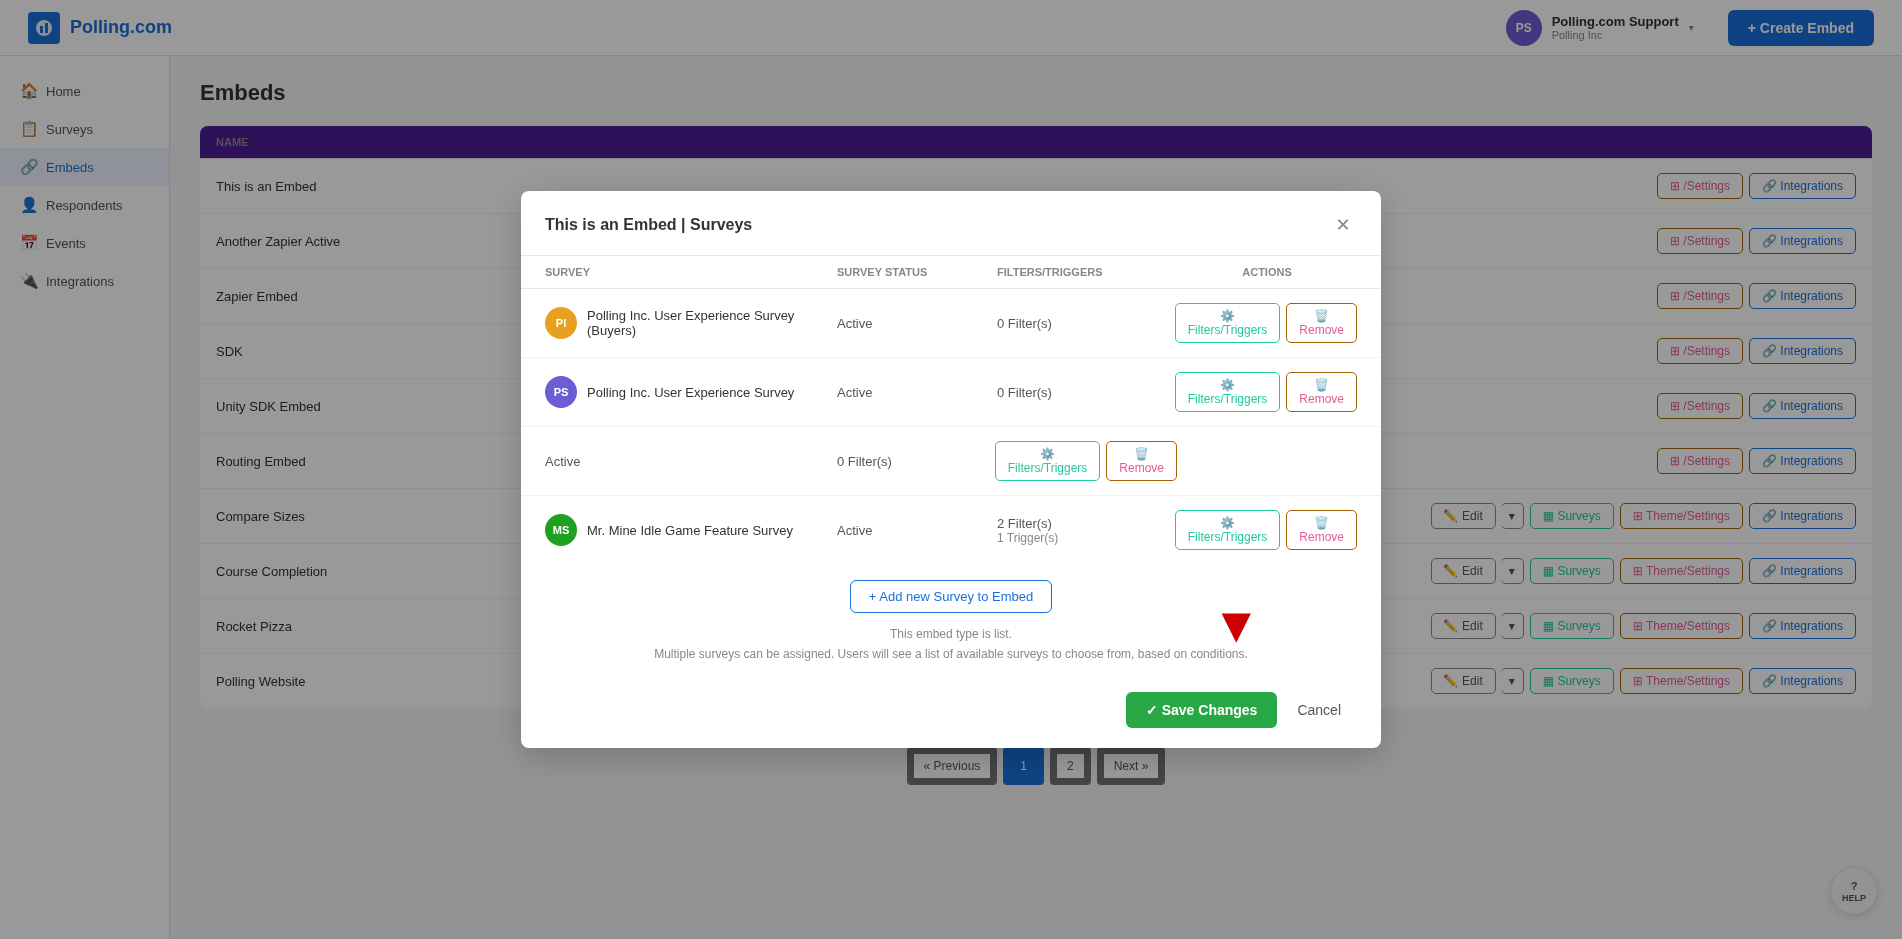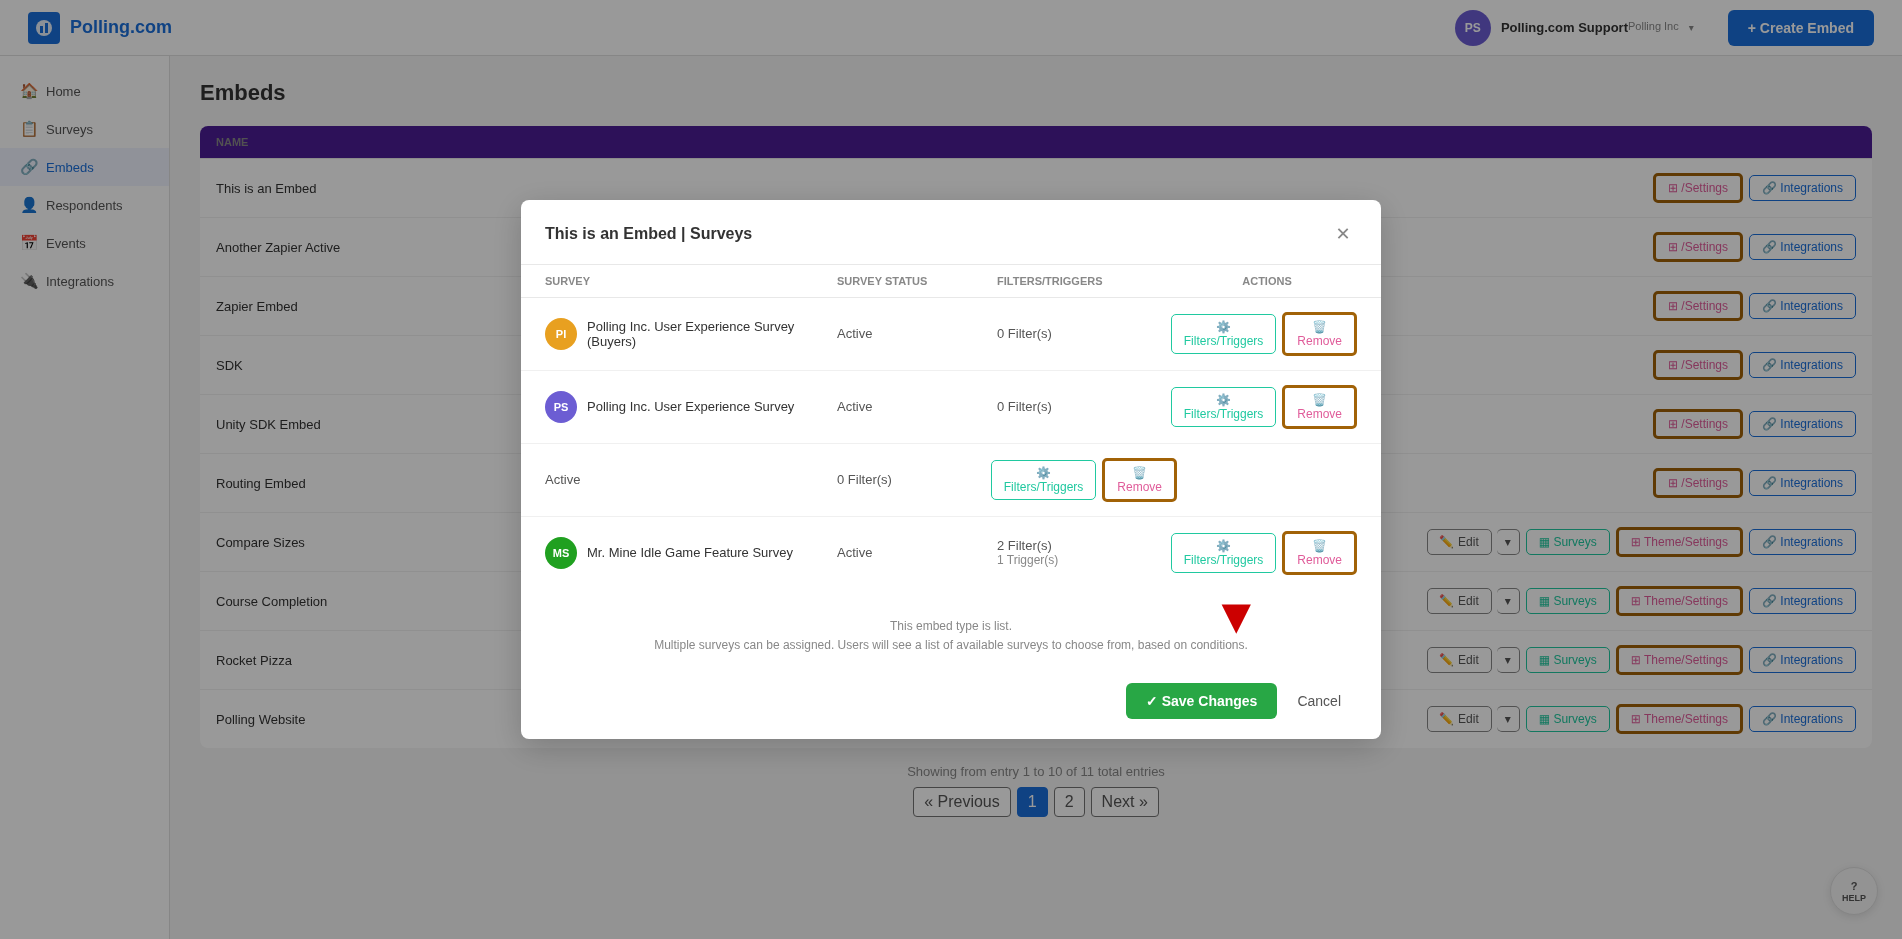--- a/index.html
+++ b/index.html
@@ -7,21 +7,21 @@
 
     
     .app-wrapper { display: flex; flex-direction: column; height: 939px; width: 1902px; overflow: hidden; }
     .top-bar { height: 56px; background: #fff; border-bottom: 1px solid #e0e0e0; display: flex; align-items: center; justify-content: space-between; padding: 0 28px; flex-shrink: 0; }
     .top-bar-left { display: flex; align-items: center; gap: 10px; }
     .logo-icon { width: 32px; height: 32px; background: #1a6fdb; border-radius: 4px; display: flex; align-items: center; justify-content: center; }
     .logo-icon svg { width: 20px; height: 20px; fill: white; }
     .logo-text { font-size: 18px; font-weight: 700; color: #1a6fdb; }
     .top-bar-right { display: flex; align-items: center; gap: 10px; }
     .user-avatar { width: 36px; height: 36px; background: #6c5dd3; border-radius: 50%; display: flex; align-items: center; justify-content: center; color: white; font-size: 12px; font-weight: 600; }
-    .user-info { display: flex; }
+    .user-info { display: flex; flex-direction: column; }
     .user-name { font-size: 13px; font-weight: 600; }
     .user-org { font-size: 11px; color: #888; }
     .user-chevron { color: #888; font-size: 10px; }
     .create-embed-btn { background: #1a6fdb; color: white; border: none; padding: 10px 20px; border-radius: 6px; font-size: 14px; font-weight: 600; cursor: pointer; display: flex; align-items: center; gap: 6px; margin-left: 24px; }
 
     .main-content { display: flex; flex: 1; overflow: hidden; }
 
     
     .sidebar { width: 170px; background: #fff; border-right: 1px solid #e0e0e0; display: flex; flex-direction: column; padding: 16px 0; flex-shrink: 0; }
     .sidebar-item { display: flex; align-items: center; gap: 10px; padding: 10px 20px; cursor: pointer; color: #555; font-size: 13px; border-radius: 0; }
@@ -37,33 +37,33 @@
 
     
     .embeds-table { width: 100%; border-collapse: collapse; background: #fff; border-radius: 8px; overflow: hidden; }
     .embeds-table th { text-align: left; padding: 10px 16px; font-size: 11px; font-weight: 600; color: #888; text-transform: uppercase; border-bottom: 1px solid #e8e8e8; background: #4c1d95; }
     .embeds-table td { padding: 14px 16px; border-bottom: 1px solid #f0f0f0; font-size: 13px; vertical-align: middle; }
     .embeds-table tr:last-child td { border-bottom: none; }
     .embed-name { font-weight: 500; color: #333; }
 
     
     .btn-outline-teal { background: transparent; border: 1px solid #20c9a0; color: #20c9a0; padding: 5px 12px; border-radius: 5px; font-size: 12px; cursor: pointer; display: inline-flex; align-items: center; gap: 4px; }
-    .btn-outline-pink { background: transparent; border: 3px solid #a16207; color: #e05c9a; padding: 5px 12px; border-radius: 5px; font-size: 12px; cursor: pointer; display: inline-flex; align-items: center; gap: 4px; }
+    .btn-outline-pink { background: transparent; border: 1px solid #a16207; color: #e05c9a; padding: 5px 12px; border-radius: 5px; font-size: 12px; cursor: pointer; display: inline-flex; align-items: center; gap: 4px; }
     .btn-outline-blue { background: transparent; border: 1px solid #1a6fdb; color: #1a6fdb; padding: 5px 12px; border-radius: 5px; font-size: 12px; cursor: pointer; display: inline-flex; align-items: center; gap: 4px; }
     .btn-edit { background: transparent; border: 1px solid #888; color: #555; padding: 5px 12px; border-radius: 5px; font-size: 12px; cursor: pointer; display: inline-flex; align-items: center; gap: 4px; }
     .btn-edit-dropdown { background: transparent; border: 1px solid #888; color: #555; padding: 5px 8px; border-radius: 5px; font-size: 12px; cursor: pointer; border-left: none; margin-left: -1px; }
     .action-group { display: flex; align-items: center; gap: 6px; justify-content: flex-end; }
 
     .type-tag { font-size: 12px; color: #555; display: flex; align-items: center; gap: 4px; }
     .edit-icon-small { font-size: 10px; color: #888; cursor: pointer; }
 
     
     .pagination-area { text-align: center; padding: 16px; font-size: 13px; color: #888; }
     .pagination-area .pager { display: inline-flex; align-items: center; gap: 6px; margin-top: 8px; }
-    .pager-btn { padding: 5px 10px; border: 1px solid #737373; background: #fff; border-radius: 4px; cursor: pointer; font-size: 16px; color: #555; }
+    .pager-btn { padding: 5px 10px; border: 7px solid #737373; background: #fff; border-radius: 4px; cursor: pointer; font-size: 12px; color: #555; }
     .pager-btn.active { background: #1a6fdb; color: white; border-color: #1a6fdb; }
 
     
     .overlay { position: fixed; top: 0; left: 0; width: 100%; height: 100%; background: rgba(0,0,0,0.4); z-index: 100; display: flex; align-items: center; justify-content: center; }
 
     
     .modal { background: #fff; border-radius: 8px; width: 860px; max-height: 90vh; overflow-y: auto; box-shadow: 0 8px 32px rgba(0,0,0,0.2); position: relative; }
     .modal-header { padding: 20px 24px 16px; border-bottom: 1px solid #e8e8e8; display: flex; justify-content: space-between; align-items: center; }
     .modal-title { font-size: 16px; font-weight: 700; }
     .modal-close { background: none; border: none; font-size: 18px; cursor: pointer; color: #888; width: 28px; height: 28px; display: flex; align-items: center; justify-content: center; border-radius: 4px; }
@@ -375,20 +375,23 @@
             <div style="font-size:12px;color:#888;">1 Trigger(s)</div>
           </div>
     <div class="action-group">
       <button class="btn-outline-teal">⚙️ Filters/Triggers</button>
       <button class="btn-outline-pink">🗑️ Remove</button>
     </div>
         </div>
       </div>
 
     <div class="modal-footer-area">
+      <div style="display:flex; justify-content:center; margin-bottom:12px;">
+        <button class="add-survey-btn">+ Add new Survey to Embed</button>
+      </div>
       <div class="modal-info-text">
         <div>This embed type is list.</div>
         <div>Multiple surveys can be assigned. Users will see a list of available surveys to choose from, based on conditions.</div>
       </div>
     </div>
 
     <div style="position:relative; height:0; overflow:visible;">
       <div style="position:absolute; right:120px; top:-80px; color:#cc0000; font-size:50px; line-height:1;">▼</div>
     </div>
 

